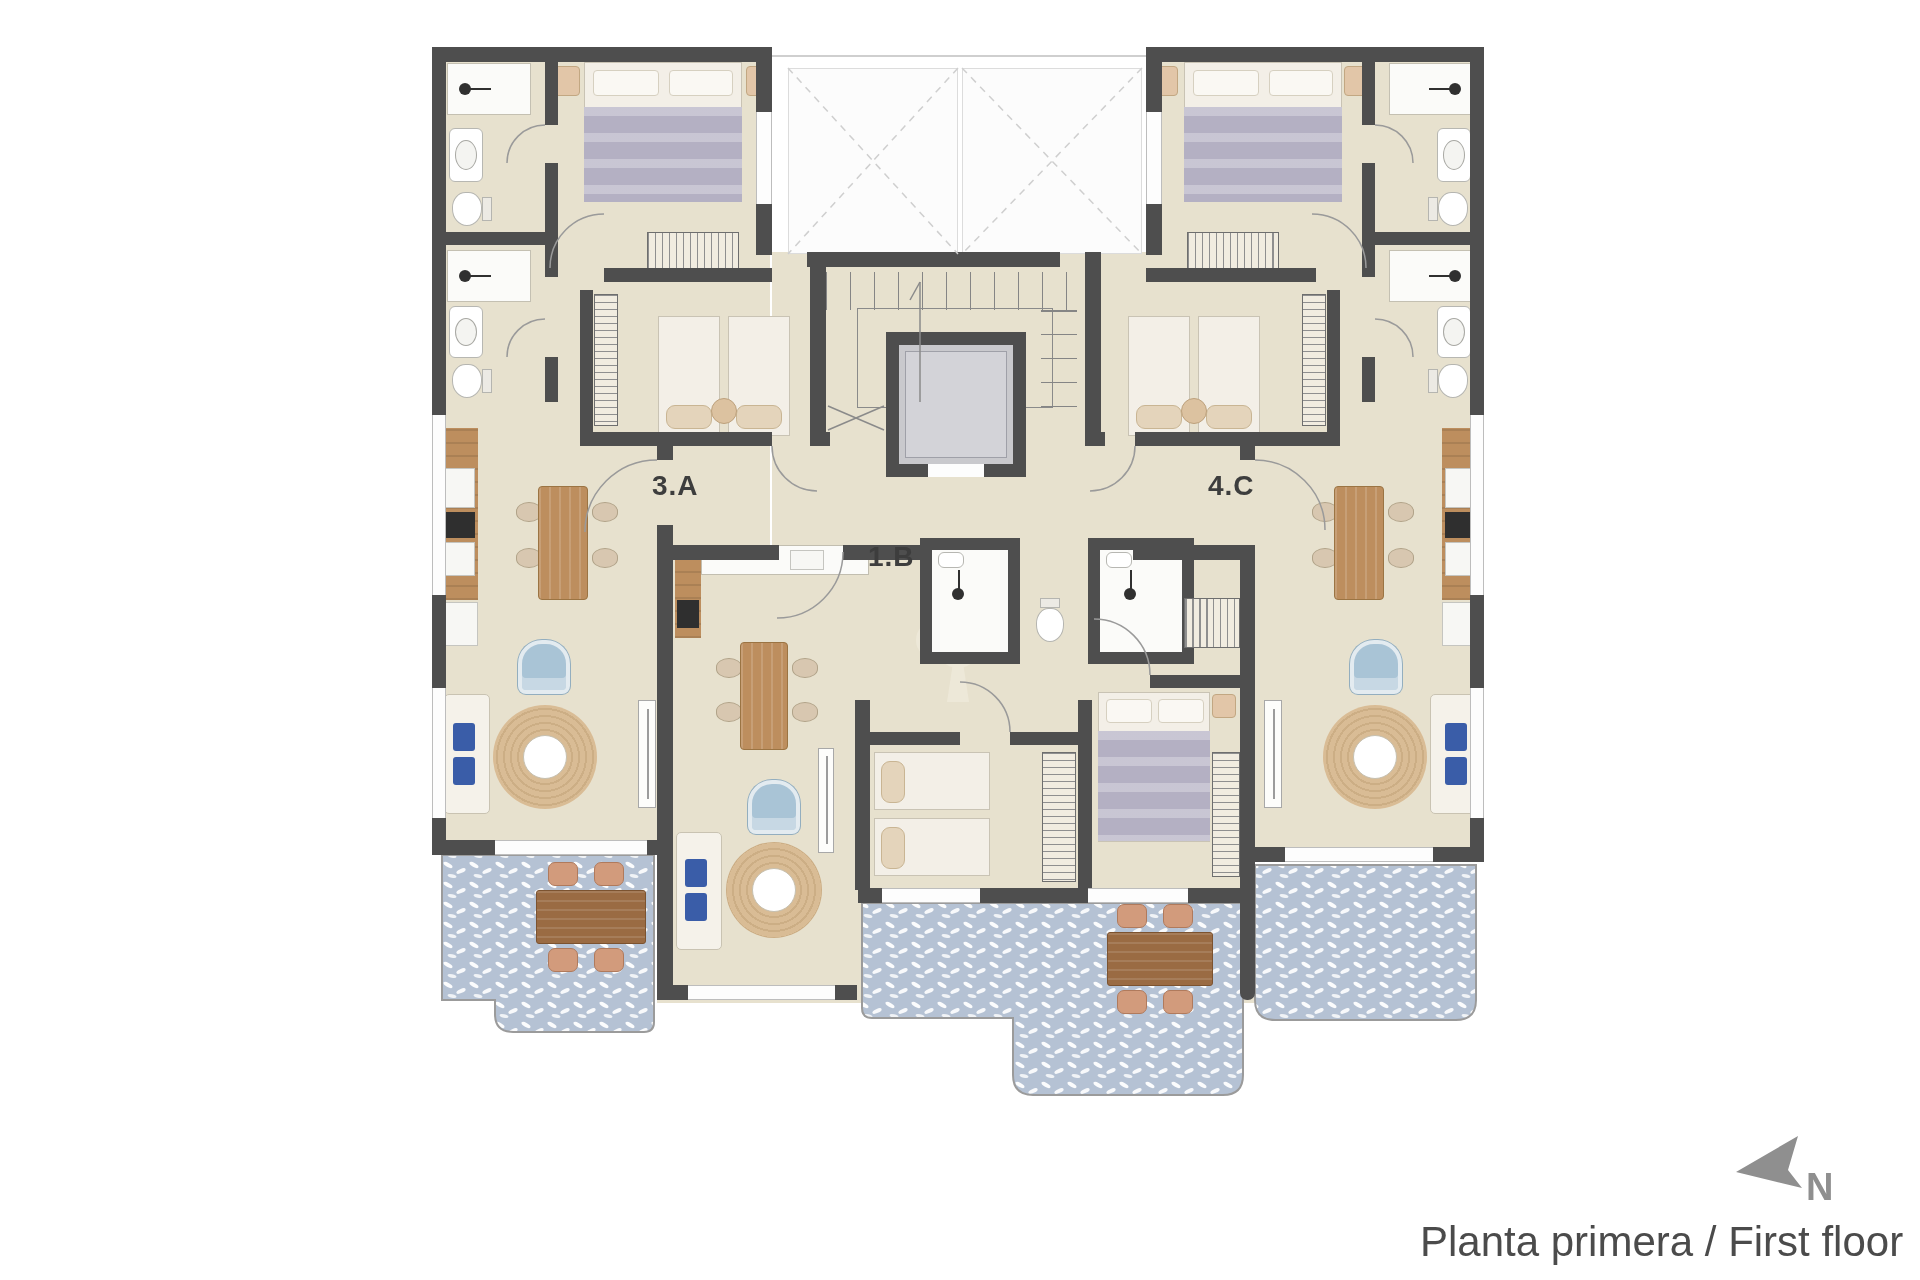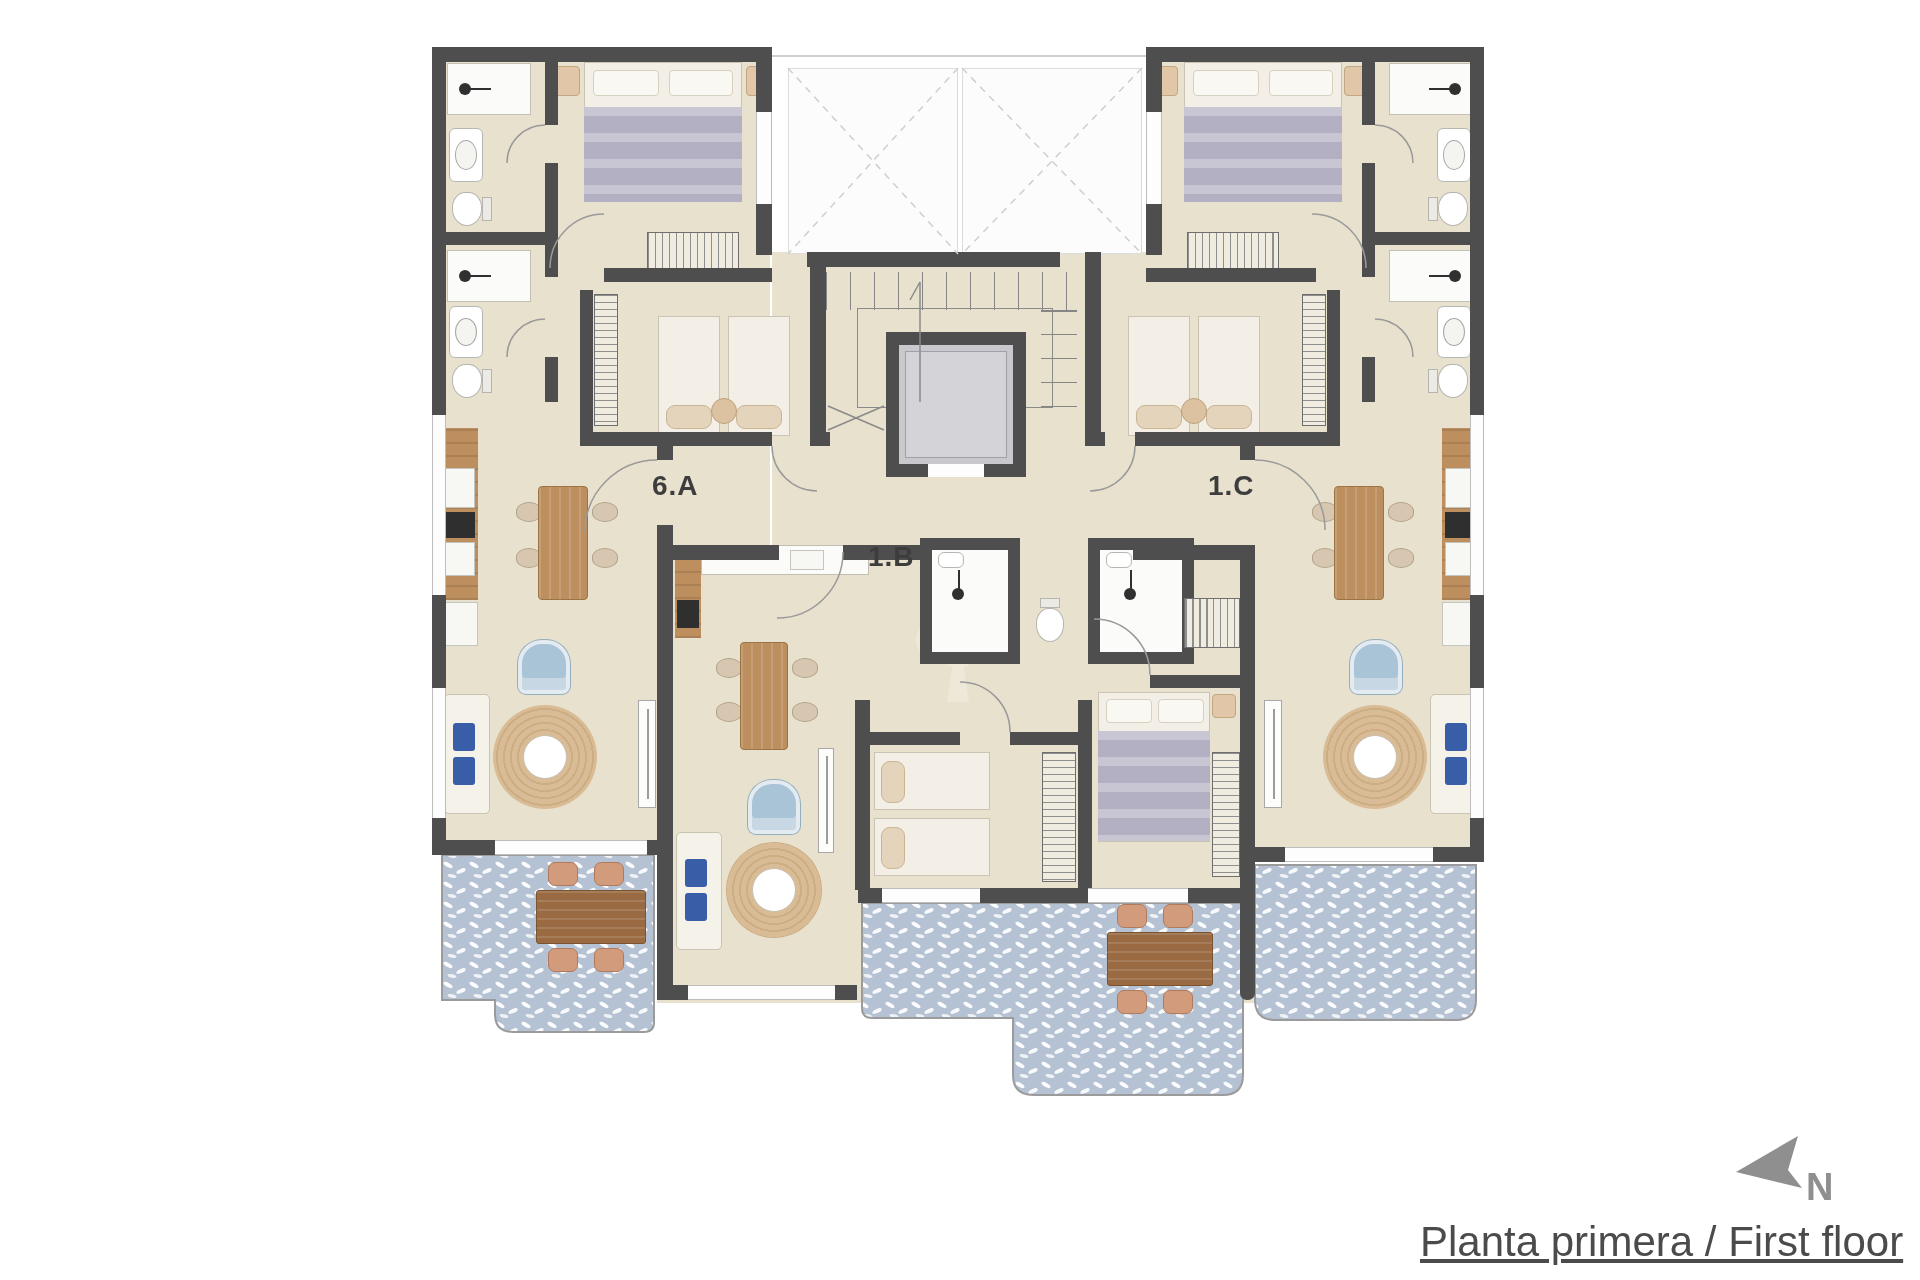--- a/index.html
+++ b/index.html
@@ -355,25 +355,25 @@
       <path d="M1150,675 A56,56 0 0 0 1094,619"></path>
     </g>
     <g stroke="#8a8a8a" stroke-width="1.5" fill="none">
       <line x1="920" y1="402" x2="920" y2="282"></line>
       <path d="M920,282 L910,300"></path>
       <line x1="828" y1="406" x2="884" y2="430"></line>
         <line x1="884" y1="406" x2="828" y2="430"></line>
     </g>
   </svg>
 
-  <div class="unit-label" style="left:652px;top:470px;">6.A</div>
+  <div class="unit-label" style="left:652px;top:470px;">3.A</div>
   <div class="unit-label" style="left:868px;top:541px;">1.B</div>
-  <div class="unit-label" style="left:1208px;top:470px;">1.C</div>
+  <div class="unit-label" style="left:1208px;top:470px;">4.C</div>
 
 
   <svg style="left:1726px;top:1126px;" width="90" height="70" viewBox="0 0 90 70">
     <polygon points="10,46 72,10 62,44 76,62" style="fill:var(--compass-color,#8F8F8F)"></polygon>
   </svg>
   <div class="nlabel" style="left:1806px;top:1166px;">N</div>
 
-  <div class="caption" style="left:1420px;top:1218px;text-decoration:underline;">Planta primera / First floor</div>
+  <div class="caption" style="left:1420px;top:1218px;">Planta primera / First floor</div>
 
 </div>
 
 </body></html>

